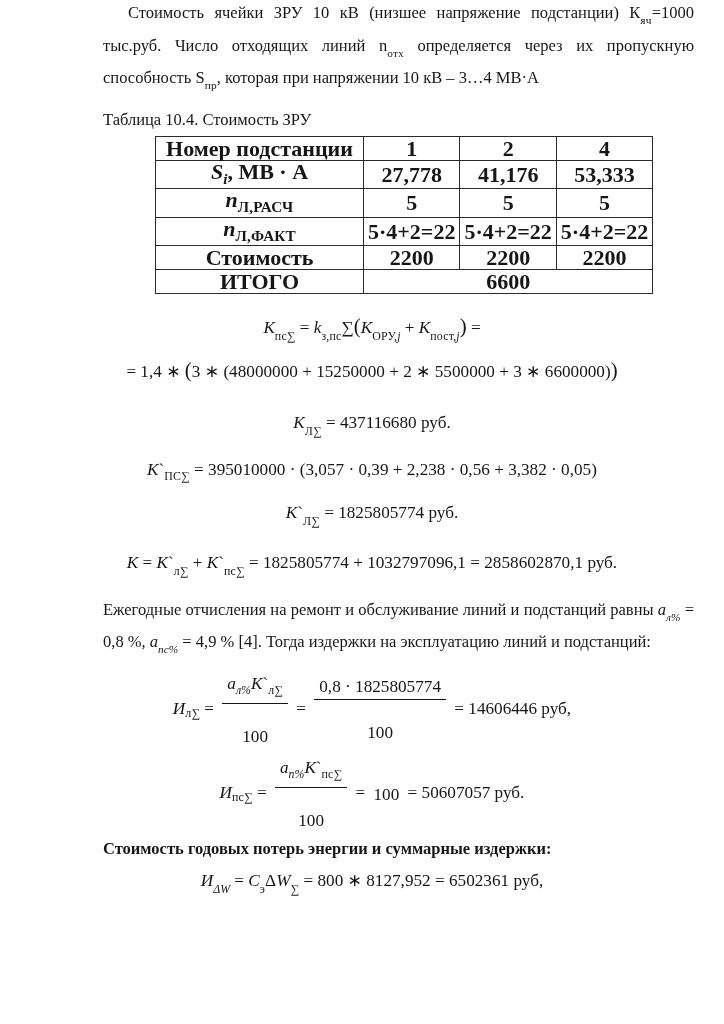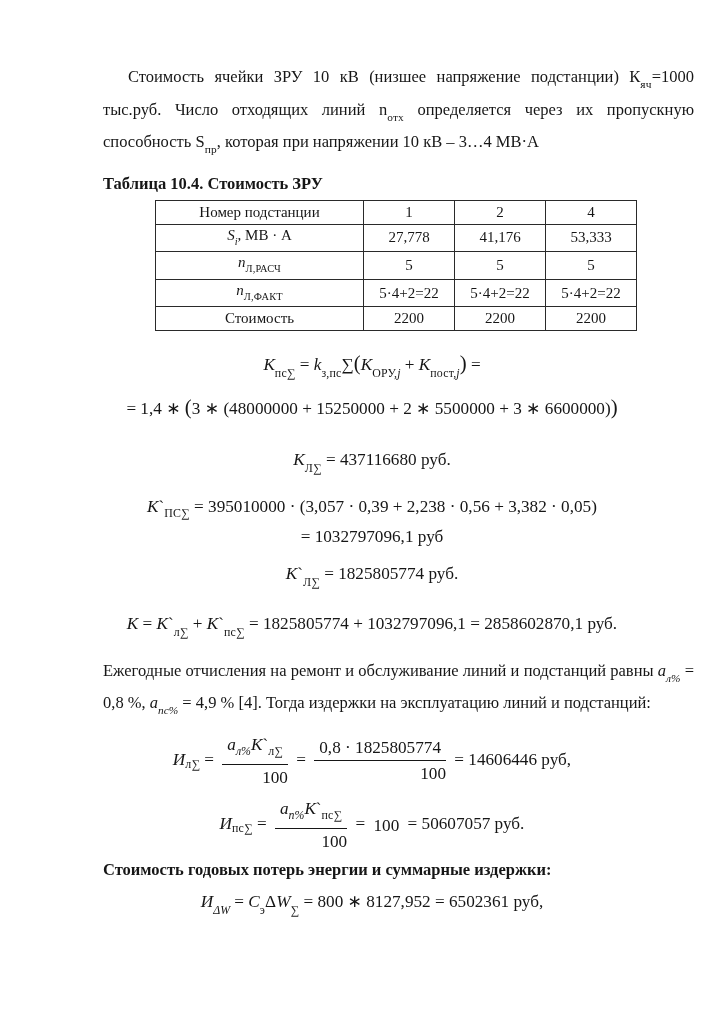--- a/index.html
+++ b/index.html
@@ -1,38 +1,38 @@
 <!DOCTYPE html>
 <html><head>
 <meta charset="utf-8">
 <style>
   html,body{margin:0;padding:0;background:#ffffff;}
   .page{
     width:724px;height:1024px;background:#ffffff;color:#161616;
     font-family:"Liberation Serif",serif;box-sizing:border-box;
-    padding-top:64px;overflow:hidden;position:relative;
+    overflow:hidden;position:relative;
   }
   .para{margin:0 30px 0 103px;font-size:16.5px;line-height:25px;text-align:justify;}
   .para.indent{text-indent:25px;}
   .para.single{text-align:left;}
-  .caption{margin:10px 30px 5px 103px;font-size:16.5px;line-height:23px;font-weight:bold;}
-  table.zru{border-collapse:collapse;margin:0 0 16px 155px;font-size:15px;color:#161616;}
+  .caption{margin:10px 30px 5px 103px;font-size:16.5px;line-height:23px;}
+  table.zru{border-collapse:collapse;margin:0 0 16px 155px;font-size:22px;color:#161616;font-weight:bold;}
   table.zru td{border:1.4px solid #2a2a2a;text-align:center;padding:0 4px;height:23px;line-height:21px;}
   td.c1{width:199px;}
   td.cv{width:82px;}
   .fwrap{margin:0 40px 0 60px;}
   .formula{text-align:center;font-size:17.2px;line-height:33px;}
   .formula.tight{line-height:24px;}
   .i{font-style:italic;}
   .sub{font-size:69%;vertical-align:-22%;letter-spacing:0.2px;}
   .isub{font-style:italic;font-size:69%;vertical-align:-22%;}
   .big{font-size:121%;}
-  .frac{display:inline-flex;flex-direction:column;vertical-align:middle;text-align:center;margin:0 4px;line-height:23px;}
+  .frac{display:inline-flex;flex-direction:column;vertical-align:middle;text-align:center;margin:0 4px;line-height:23px;gap:20px;}
   .frac .num{border-bottom:1.4px solid #161616;padding:0 5px 1px 5px;}
-  .frac .den{padding-top:1px;text-align:right;}
+  .frac .den{padding-top:1px;}
   .fr-line{text-align:center;font-size:17.2px;margin-top:8px;}
   
   .mt3{margin-top:3px;} .mt8{margin-top:8px;} .mt10{margin-top:10px;}
   .mt12{margin-top:4px;font-weight:bold;} .mt18{margin-top:18px;}
 </style>
 </head>
 <body>
 
 <div class="page">
 
@@ -65,31 +65,34 @@
       <td class="cv">5·4+2=22</td>
       <td class="cv">5·4+2=22</td>
       <td class="cv">5·4+2=22</td>
     </tr>
     <tr>
       <td class="c1"><span>Стоимость</span></td>
       <td class="cv">2200</td>
       <td class="cv">2200</td>
       <td class="cv">2200</td>
     </tr>
+    <tr>
+      <td class="c1">ИТОГО</td>
+      <td colspan="3">6600</td>
+    </tr>
   </tbody>
     </table>
 
   <div class="fwrap">
     <div class="formula mt10"><span class="i">К</span><span class="sub">пс∑</span><span> = </span><span class="i">k</span><span class="sub">з,пс</span><span>∑</span><span class="big">(</span><span class="i">К</span><span class="sub">ОРУ,</span><span class="isub">j</span><span> + </span><span class="i">К</span><span class="sub">пост,</span><span class="isub">j</span><span class="big">)</span><span> =</span></div>
     <div class="formula"><span>= 1,4 ∗ </span><span class="big">(</span><span>3 ∗ (48000000 + 15250000 + 2 ∗ 5500000 + 3 ∗ 6600000)</span><span class="big">)</span></div>
 
     <div class="formula mt18"><span class="i">К</span><span class="sub">Л∑</span><span> = 437116680 руб.</span></div>
 
     <div class="formula tight mt10"><span class="i">К</span><span>`</span><span class="sub">ПС∑</span><span> = 395010000 · (3,057 · 0,39 + 2,238 · 0,56 + 3,382 · 0,05)</span></div>
-    <div class="formula tight"><span>= 1032797096,1  руб</span></div>
 
     <div class="formula mt8"><span class="i">К</span><span>`</span><span class="sub">Л∑</span><span> =  1825805774 руб.</span></div>
   </div>
 
 
   <div class="fwrap">
     <div class="formula mt8"><span class="i">К</span><span> = </span><span class="i">К</span><span>`</span><span class="sub">л∑</span><span>   + </span><span class="i">К</span><span>`</span><span class="sub">пс∑</span><span>   = 1825805774 + 1032797096,1 = 2858602870,1 руб.</span></div>
   </div>
 
   <p class="para mt8"><span>Ежегодные отчисления на ремонт и обслуживание линий и подстанций равны </span><span class="i">а</span><span class="isub">л%</span><span> = 0,8 %, </span><span class="i">а</span><span class="isub">пс%</span><span> = 4,9 % [4]. Тогда издержки на эксплуатацию линий и подстанций:</span></p>

